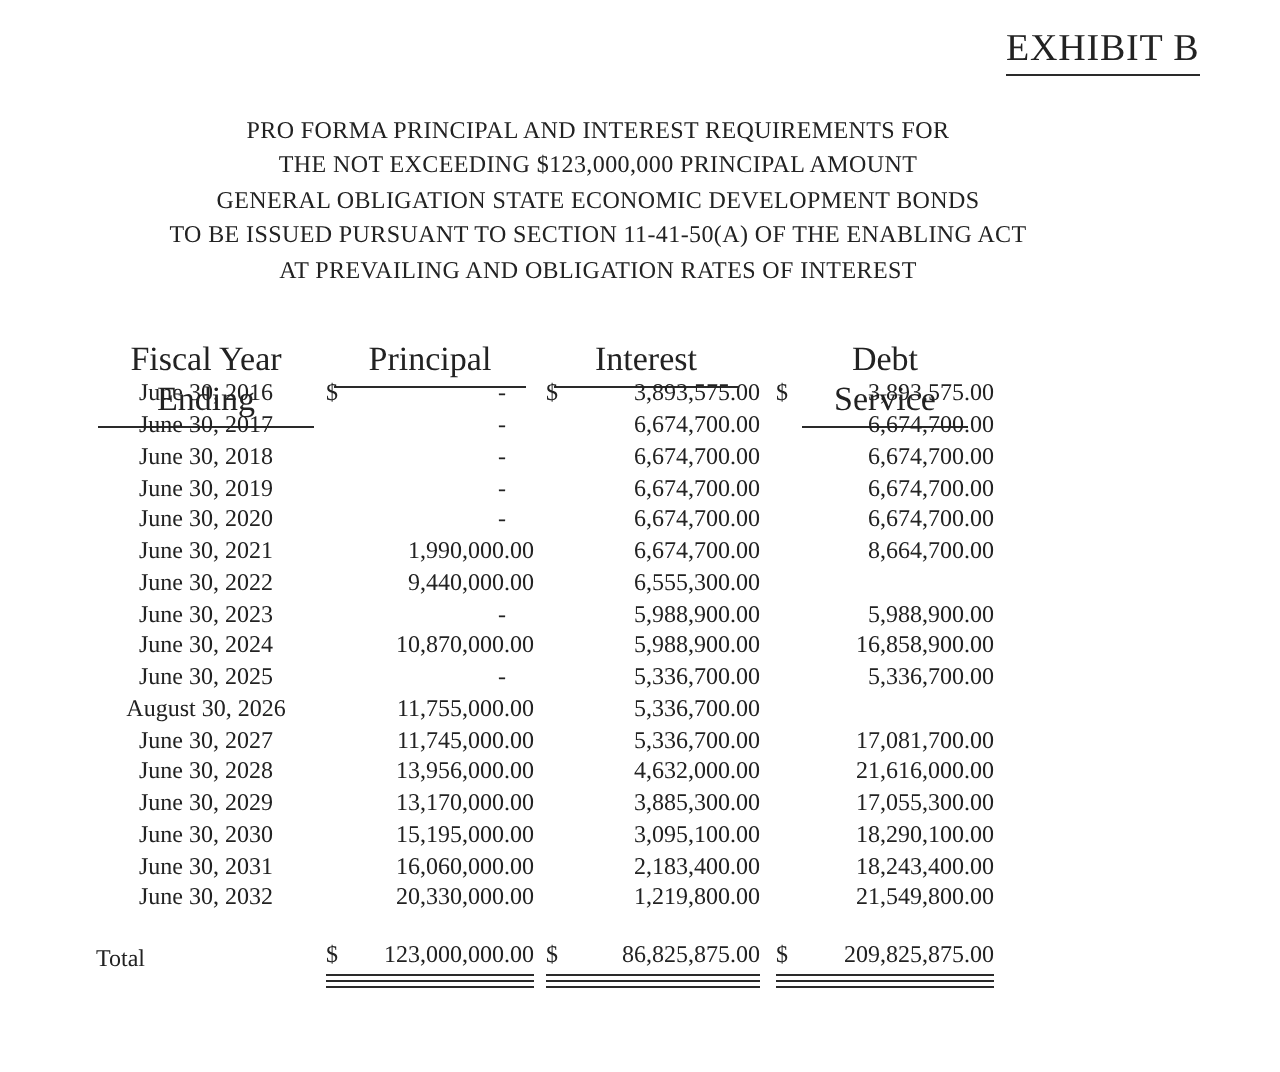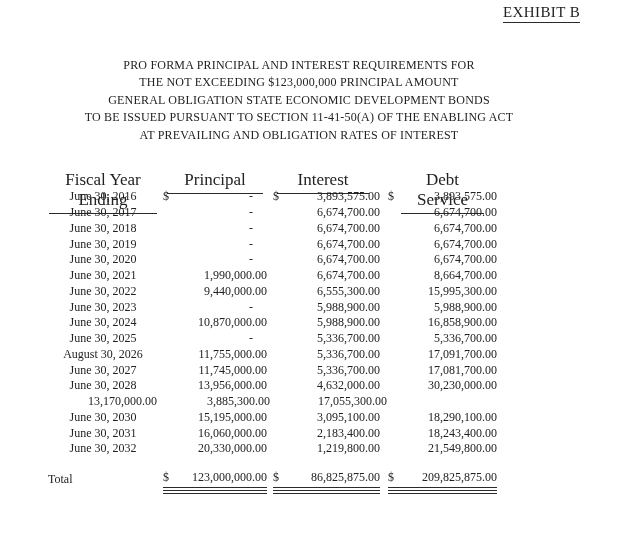--- a/index.html
+++ b/index.html
@@ -16,23 +16,23 @@
   .page{
     position:relative;
     width:640px;
     height:536px;
     background:var(--paper);
     overflow:hidden;
   }
   
   .exhibit{
     position:absolute;
-    top:4px;
+    top:14px;
     left:503px;
-    font-size:15px;
+    font-size:19px;
     letter-spacing:0.4px;
     border-bottom:1.4px solid var(--rule);
     padding-bottom:1px;
     color:var(--ink);
   }
   
   .title-block{
     position:absolute;
     top:57px;
     left:0;
@@ -202,23 +202,20 @@
   </div>
 
   <div class="tr">
     <div class="c1 year">June 30, 2022</div>
     <div class="c2 money">
       <span class="ds"></span><span class="val">9,440,000.00</span>
     </div>
     <div class="c3 money">
       <span class="ds"></span><span class="val">6,555,300.00</span>
     </div>
-    <div class="c4 money">
-      <span class="ds"></span><span class="val">15,995,300.00</span>
-    </div>
   </div>
 
   <div class="tr">
     <div class="c1 year">June 30, 2023</div>
     <div class="c2 money">
       <span class="ds"></span><span class="val dash">-</span>
     </div>
     <div class="c3 money">
       <span class="ds"></span><span class="val">5,988,900.00</span>
     </div>
@@ -254,23 +251,20 @@
   </div>
 
   <div class="tr">
     <div class="c1 year">August 30, 2026</div>
     <div class="c2 money">
       <span class="ds"></span><span class="val">11,755,000.00</span>
     </div>
     <div class="c3 money">
       <span class="ds"></span><span class="val">5,336,700.00</span>
     </div>
-    <div class="c4 money">
-      <span class="ds"></span><span class="val">17,091,700.00</span>
-    </div>
   </div>
 
   <div class="tr">
     <div class="c1 year">June 30, 2027</div>
     <div class="c2 money">
       <span class="ds"></span><span class="val">11,745,000.00</span>
     </div>
     <div class="c3 money">
       <span class="ds"></span><span class="val">5,336,700.00</span>
     </div>
@@ -281,25 +275,26 @@
 
   <div class="tr">
     <div class="c1 year">June 30, 2028</div>
     <div class="c2 money">
       <span class="ds"></span><span class="val">13,956,000.00</span>
     </div>
     <div class="c3 money">
       <span class="ds"></span><span class="val">4,632,000.00</span>
     </div>
     <div class="c4 money">
-      <span class="ds"></span><span class="val">30,230,000.00</span>
-    </div>
-  </div>
-
-  <div class="tr">
+      <span class="ds"></span><span class="val">21,616,000.00</span>
+    </div>
+  </div>
+
+  <div class="tr">
+    <div class="c1 year">June 30, 2029</div>
     <div class="c2 money">
       <span class="ds"></span><span class="val">13,170,000.00</span>
     </div>
     <div class="c3 money">
       <span class="ds"></span><span class="val">3,885,300.00</span>
     </div>
     <div class="c4 money">
       <span class="ds"></span><span class="val">17,055,300.00</span>
     </div>
   </div>

